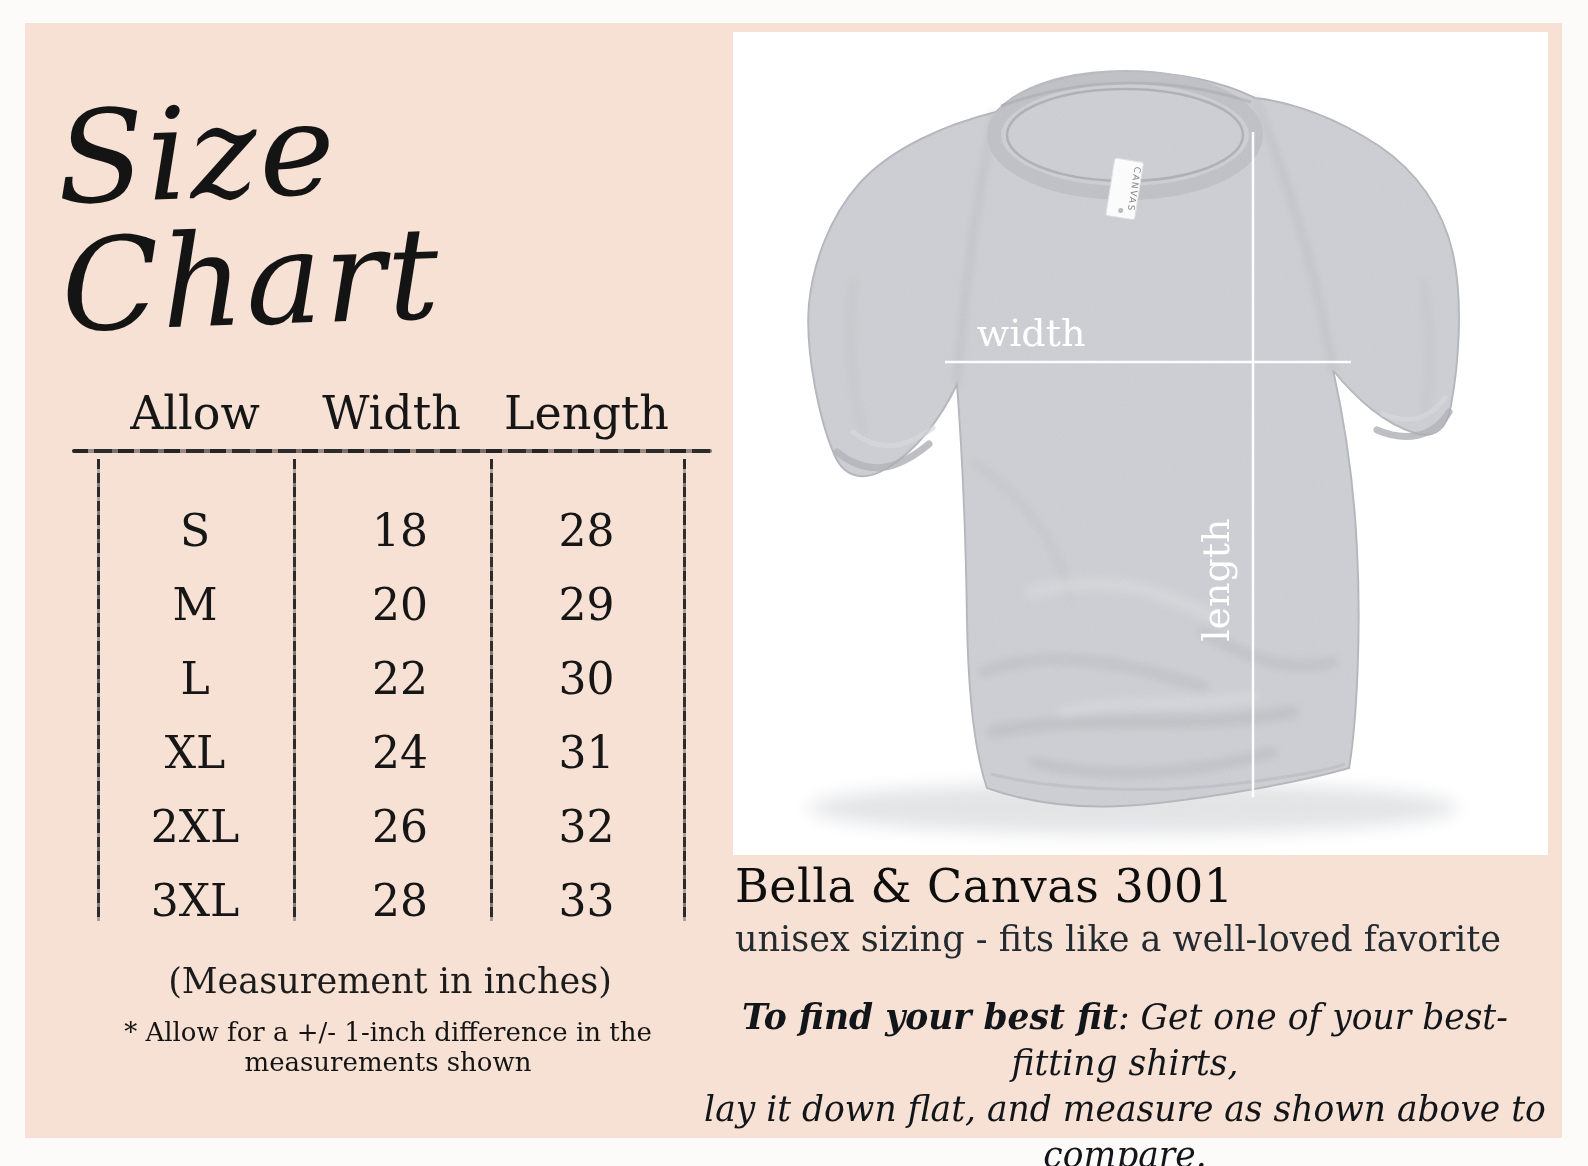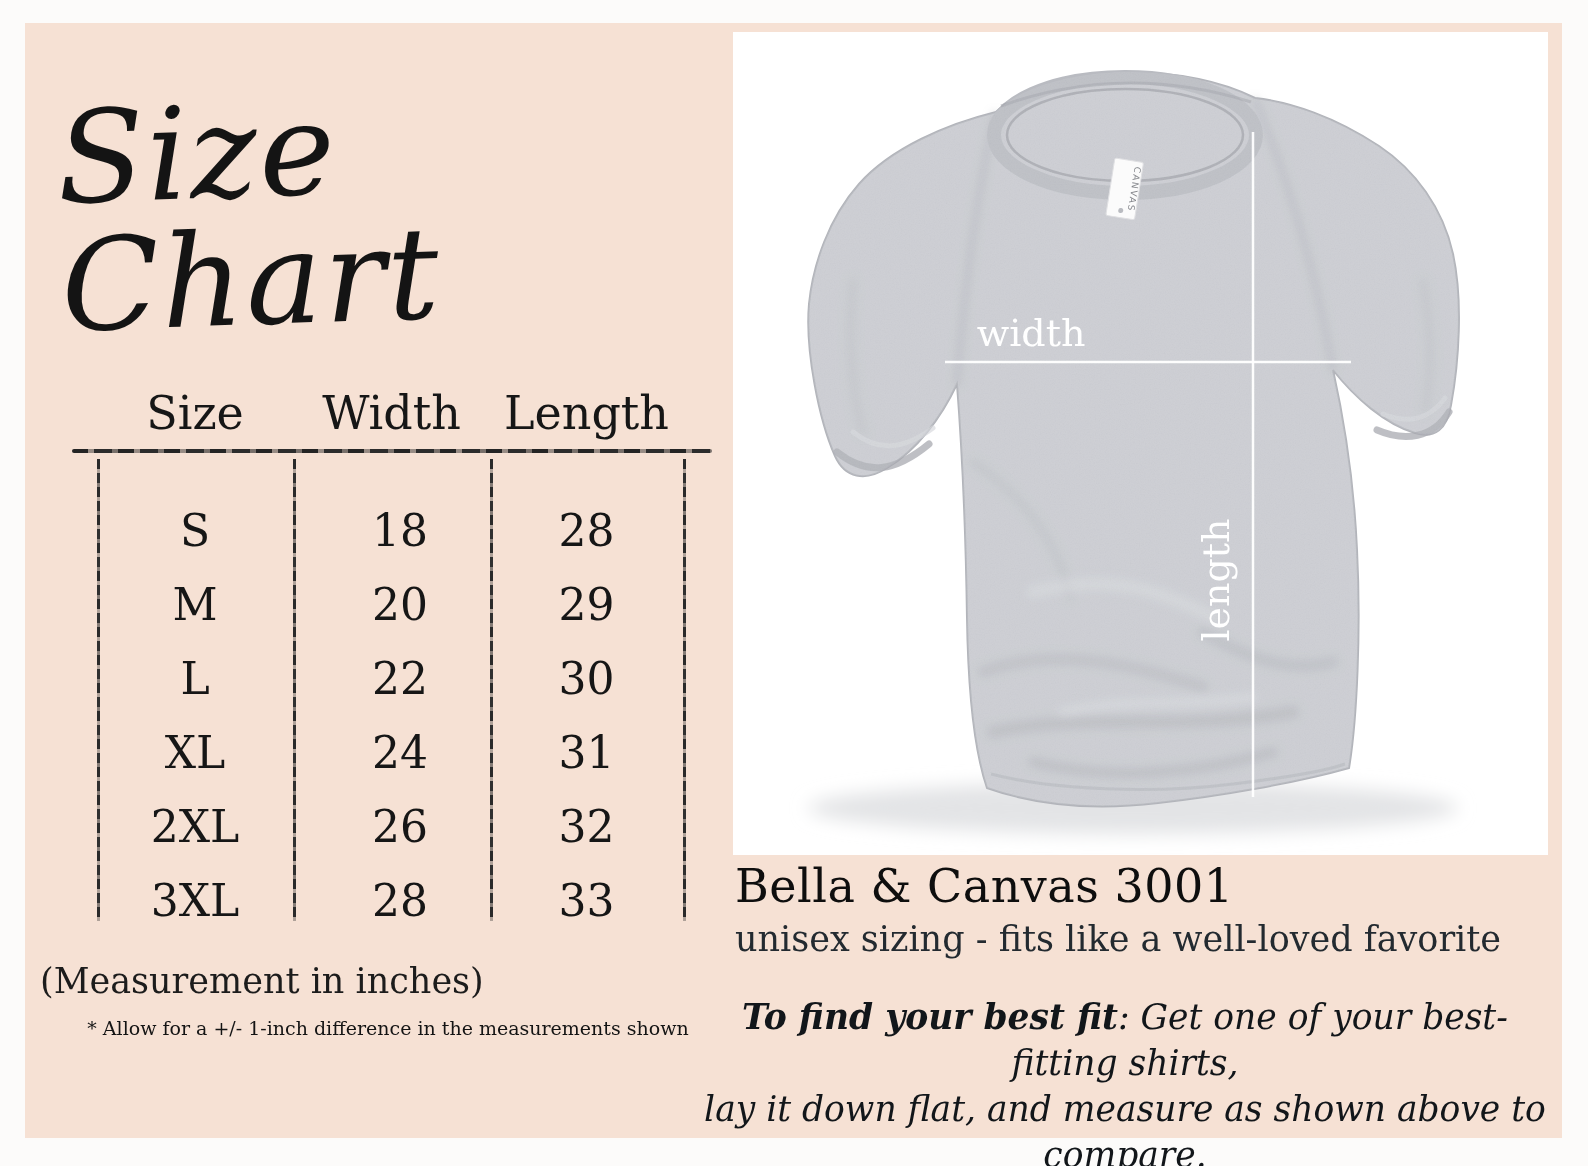--- a/index.html
+++ b/index.html
@@ -36,24 +36,24 @@
     background:repeating-linear-gradient(to bottom,#2a2a2a 0 10px,rgba(42,42,42,.35) 10px 14px,#303030 14px 24px,rgba(42,42,42,.55) 24px 28px);
   }
   .vline.v1{left:25px;} .vline.v2{left:221px;} .vline.v3{left:418px;} .vline.v4{left:611px;}
   .rows{position:absolute;left:0;top:110px;width:640px;}
   .tr{position:relative;height:74px;}
   .td{position:absolute;top:0;height:74px;display:flex;align-items:center;justify-content:center;font-size:44px;}
   .td.c1{left:25px;width:196px;}
   .td.c2{left:237px;width:182px;}
   .td.c3{left:418px;width:193px;}
   .measure-note{
-    position:absolute;left:15px;top:938px;width:700px;font-size:35px;color:#1c1c1c;
+    position:absolute;left:15px;top:938px;width:700px;text-align:center;font-size:35px;color:#1c1c1c;
   }
   .disclaimer{
-    position:absolute;left:8px;top:994px;width:710px;text-align:center;font-size:19px;color:#141414;
+    position:absolute;left:8px;top:994px;width:710px;text-align:center;font-size:26px;color:#141414;
   }
   
   .photo{
     position:absolute;left:708px;top:9px;width:815px;height:823px;background:#ffffff;
   }
   .photo svg{display:block;width:815px;height:823px;}
   
   .product-name{
     position:absolute;left:710px;top:836px;width:820px;font-size:46px;color:#0e0e0e;letter-spacing:.5px;
   }
@@ -69,21 +69,21 @@
 </head>
 <body>
 
 <div class="stage">
   <div class="panel">
 
     <div class="script-title">Size Chart</div>
 
     <div class="size-table">
       <div class="thead">
-        <span class="th c1">Size</span>
+        <span class="th c1">Allow</span>
         <span class="th c2">Width</span>
         <span class="th c3">Length</span>
       </div>
       <div class="hrule"></div>
       <div class="vline v1"></div>
       <div class="vline v2"></div>
       <div class="vline v3"></div>
       <div class="vline v4"></div>
       <div class="rows">
         <div class="tr">

